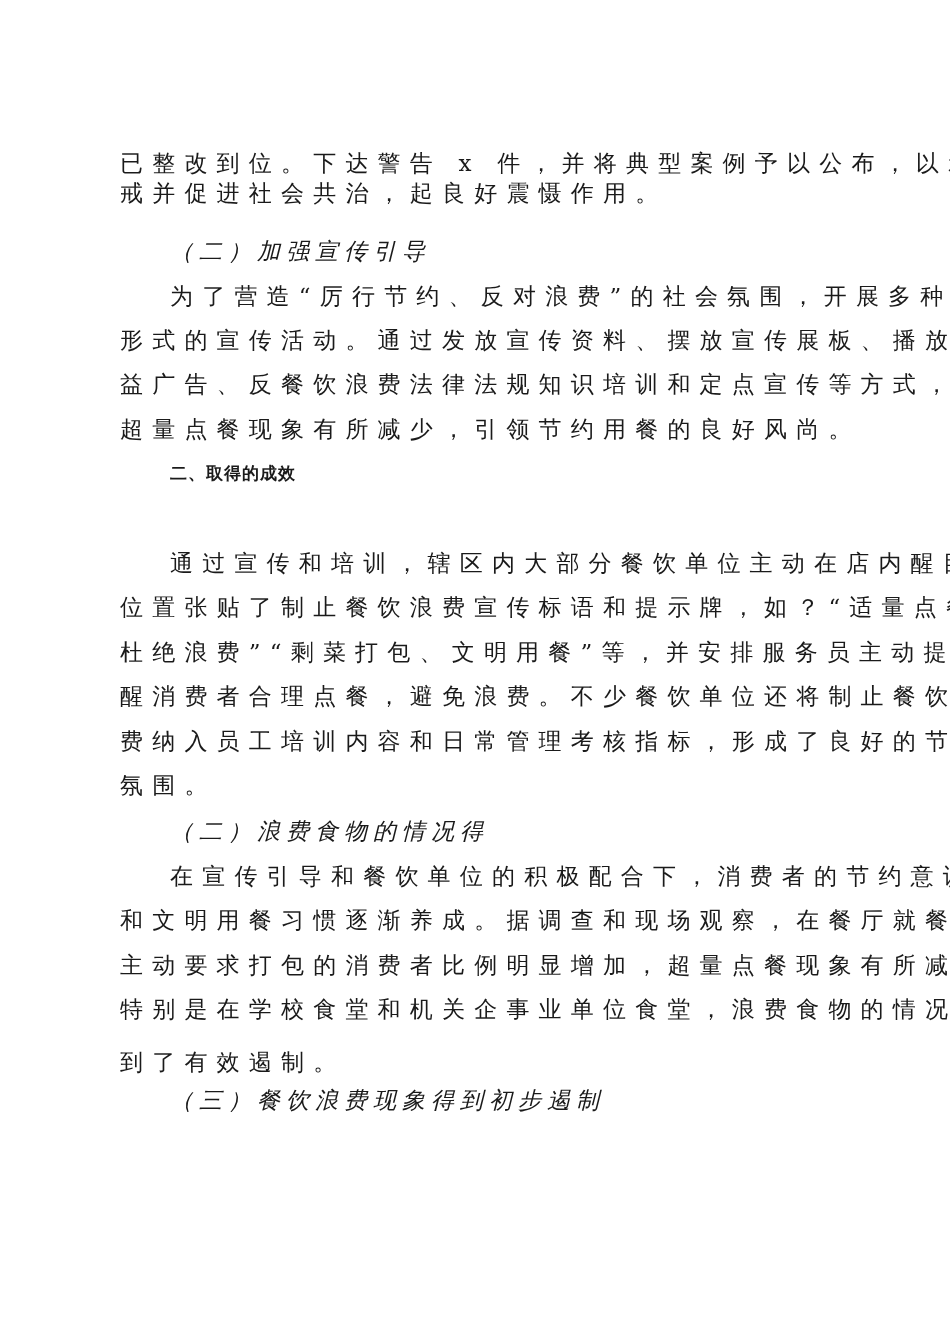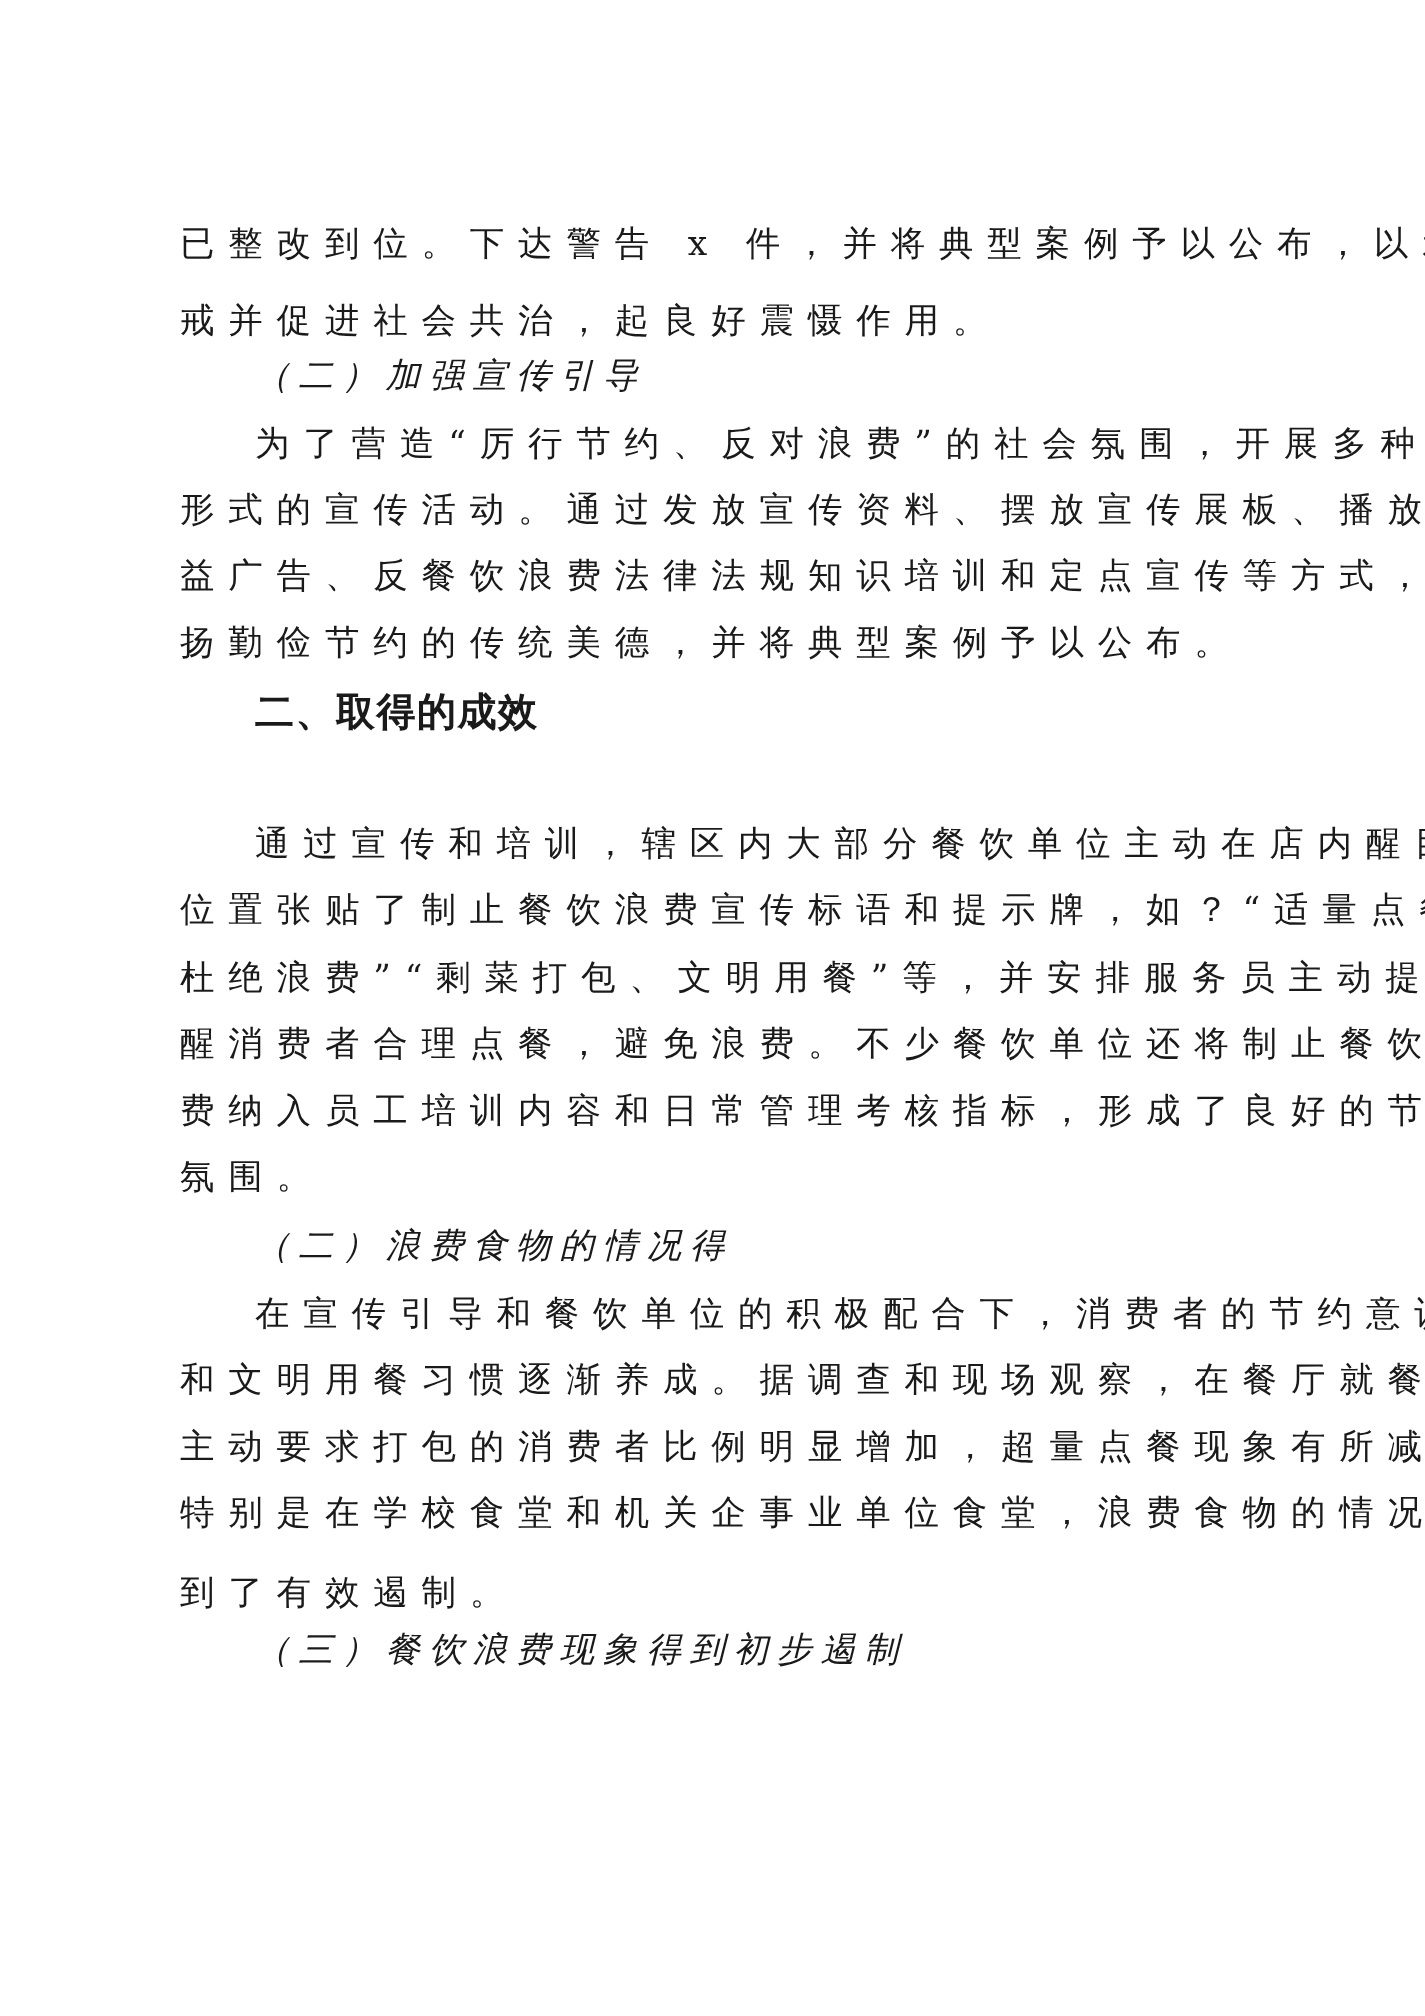--- a/index.html
+++ b/index.html
@@ -2,37 +2,37 @@
 <html><head>
   <meta charset="utf-8">
   <style>
     html, body { margin: 0; padding: 0; background: #ffffff; }
     body { width: 950px; height: 1344px; position: relative; overflow: hidden;
            font-family: "DejaVu Serif", "Liberation Serif", serif; color: #1a1a1a; }
     .page { position: absolute; left: 0; top: 0; width: 950px; height: 1344px; background: #fff; }
     .line { position: absolute; left: 120px; height: 32px; line-height: 32px;
             font-size: 23px; letter-spacing: 9.2px; white-space: nowrap; }
     .indent { left: 170px; }
-    .heading-h2 { font-family: Liberation Serif, serif; font-weight: bold;
-                  letter-spacing: 1px; font-size: 26px; }
+    .heading-h2 { font-family: Liberation Mono, monospace; font-weight: bold;
+                  letter-spacing: 1px; font-size: 17px; }
     .sub { letter-spacing: 6px; font-style: italic; }
   </style>
 </head>
 <body>
 
 <div class="page">
   <div class="line" style="top:147px">已整改到位。下达警告 x 件，并将典型案例予以公布，以示警</div>
-  <div class="line" style="top:198px">戒并促进社会共治，起良好震慑作用。</div>
+  <div class="line" style="top:177px">戒并促进社会共治，起良好震慑作用。</div>
 
   <div class="line indent sub" style="top:235px">（二）加强宣传引导</div>
 
   <div class="line indent" style="top:280px">为了营造“厉行节约、反对浪费”的社会氛围，开展多种</div>
   <div class="line" style="top:324px">形式的宣传活动。通过发放宣传资料、摆放宣传展板、播放公</div>
   <div class="line" style="top:368px">益广告、反餐饮浪费法律法规知识培训和定点宣传等方式，弘</div>
-  <div class="line" style="top:413px">扬勤俭节约的传统美德，并将典型案例予以公布。</div>
+  <div class="line" style="top:413px">超量点餐现象有所减少，引领节约用餐的良好风尚。</div>
 
   <div class="line indent heading-h2" style="top:459px">二、取得的成效</div>
 
 
   <div class="line indent" style="top:547px">通过宣传和培训，辖区内大部分餐饮单位主动在店内醒目</div>
   <div class="line" style="top:591px">位置张贴了制止餐饮浪费宣传标语和提示牌，如？“适量点餐、</div>
   <div class="line" style="top:636px">杜绝浪费”“剩菜打包、文明用餐”等，并安排服务员主动提</div>
   <div class="line" style="top:680px">醒消费者合理点餐，避免浪费。不少餐饮单位还将制止餐饮浪</div>
   <div class="line" style="top:725px">费纳入员工培训内容和日常管理考核指标，形成了良好的节约</div>
   <div class="line" style="top:769px">氛围。</div>

